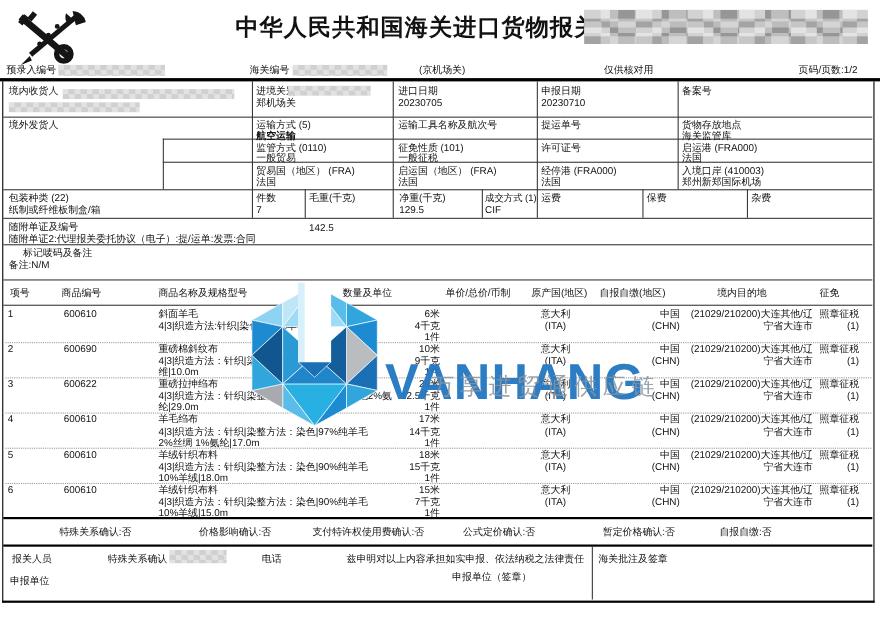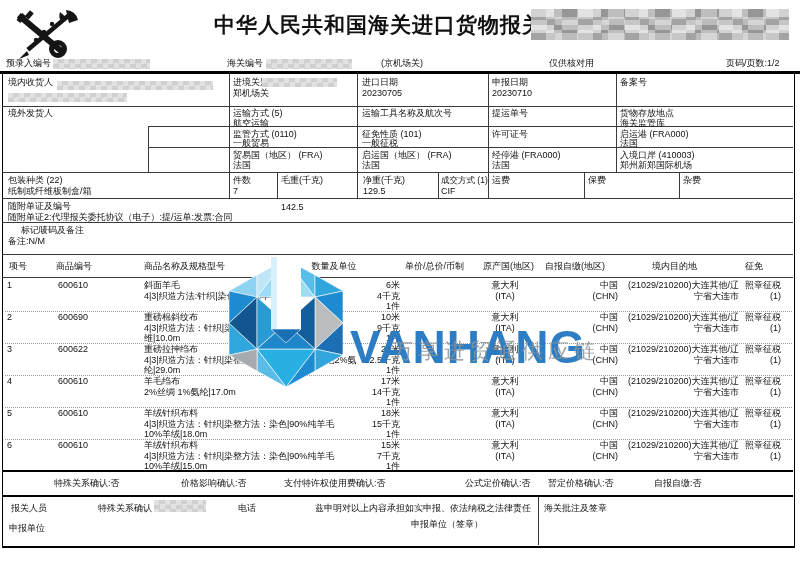--- a/index.html
+++ b/index.html
@@ -113,21 +113,21 @@
     <div class="cellv" style="left:230px;top:3px;">进境关别</div>
     <div class="abs mosaic-sm" style="left:259px;top:4px;width:75px;height:9px;"></div>
     <div class="cellv" style="left:230px;top:14px;">郑机场关</div>
     <div class="cellv" style="left:359px;top:3px;">进口日期</div>
     <div class="cellv" style="left:359px;top:14px;">20230705</div>
     <div class="cellv" style="left:489px;top:3px;">申报日期</div>
     <div class="cellv" style="left:489px;top:14px;">20230710</div>
     <div class="cellv" style="left:617px;top:3px;">备案号</div>
 
     <div class="cellv" style="left:230px;top:34px;">运输方式 (5)</div>
-    <div class="cellv" style="left:230px;top:44px;">航空运输</div>
+    <div class="cellv" style="left:230px;top:44px;font-weight:bold;">航空运输</div>
     <div class="cellv" style="left:359px;top:34px;">运输工具名称及航次号</div>
     <div class="cellv" style="left:489px;top:34px;">提运单号</div>
     <div class="cellv" style="left:617px;top:34px;">货物存放地点</div>
     <div class="cellv" style="left:617px;top:44px;">海关监管库</div>
 
     <div class="cellv" style="left:230px;top:55px;">监管方式 (0110)</div>
     <div class="cellv" style="left:230px;top:64px;">一般贸易</div>
     <div class="cellv" style="left:359px;top:55px;">征免性质 (101)</div>
     <div class="cellv" style="left:359px;top:64px;">一般征税</div>
     <div class="cellv" style="left:489px;top:55px;">许可证号</div>
@@ -276,20 +276,21 @@
         </div>
         <div class="grow" style="top: 301px;">
           <div class="gcell gc-no">
             <div>4</div>
           </div>
           <div class="gcell gc-code">
             <div>600610</div>
           </div>
           <div class="gcell gc-name">
             <div>羊毛绉布</div>
+            <div>4|3|织造方法：针织|染整方法：染色|97%纯羊毛</div>
             <div>2%丝绸 1%氨纶|17.0m</div>
           </div>
           <div class="gcell gc-qty">
             <div>17米</div>
             <div>14千克</div>
             <div>1件</div>
           </div>
           <div class="gcell gc-origin">
             <div>意大利</div>
             <div>(ITA)</div>
@@ -374,21 +375,21 @@
             <div>照章征税</div>
             <div>(1)</div>
           </div>
         </div>
       </div>
 
     <div id="confirm-row">
         <div class="cellv" style="left: 51px; top: 404px;">特殊关系确认:否</div>
         <div class="cellv" style="left: 178px; top: 404px;">价格影响确认:否</div>
         <div class="cellv" style="left: 281px; top: 404px;">支付特许权使用费确认:否</div>
-        <div class="cellv" style="left: 418px; top: 404px; margin-left: 44px;">公式定价确认:否</div>
+        <div class="cellv" style="left: 418px; top: 404px;">公式定价确认:否</div>
         <div class="cellv" style="left: 545px; top: 404px;">暂定价格确认:否</div>
         <div class="cellv" style="left: 651px; top: 404px;">自报自缴:否</div>
       </div>
 
     <div class="cellv" style="left:8px;top:429px;">报关人员</div>
     <div class="cellv" style="left:95px;top:429px;">特殊关系确认</div>
     <div class="abs mosaic-sm" style="left:151px;top:426px;width:52px;height:12px;"></div>
     <div class="cellv" style="left:235px;top:429px;">电话</div>
     <div class="statement" style="left:280px;top:429px;width:248px;">
       <div class="nw">兹申明对以上内容承担如实申报、依法纳税之法律责任</div>

